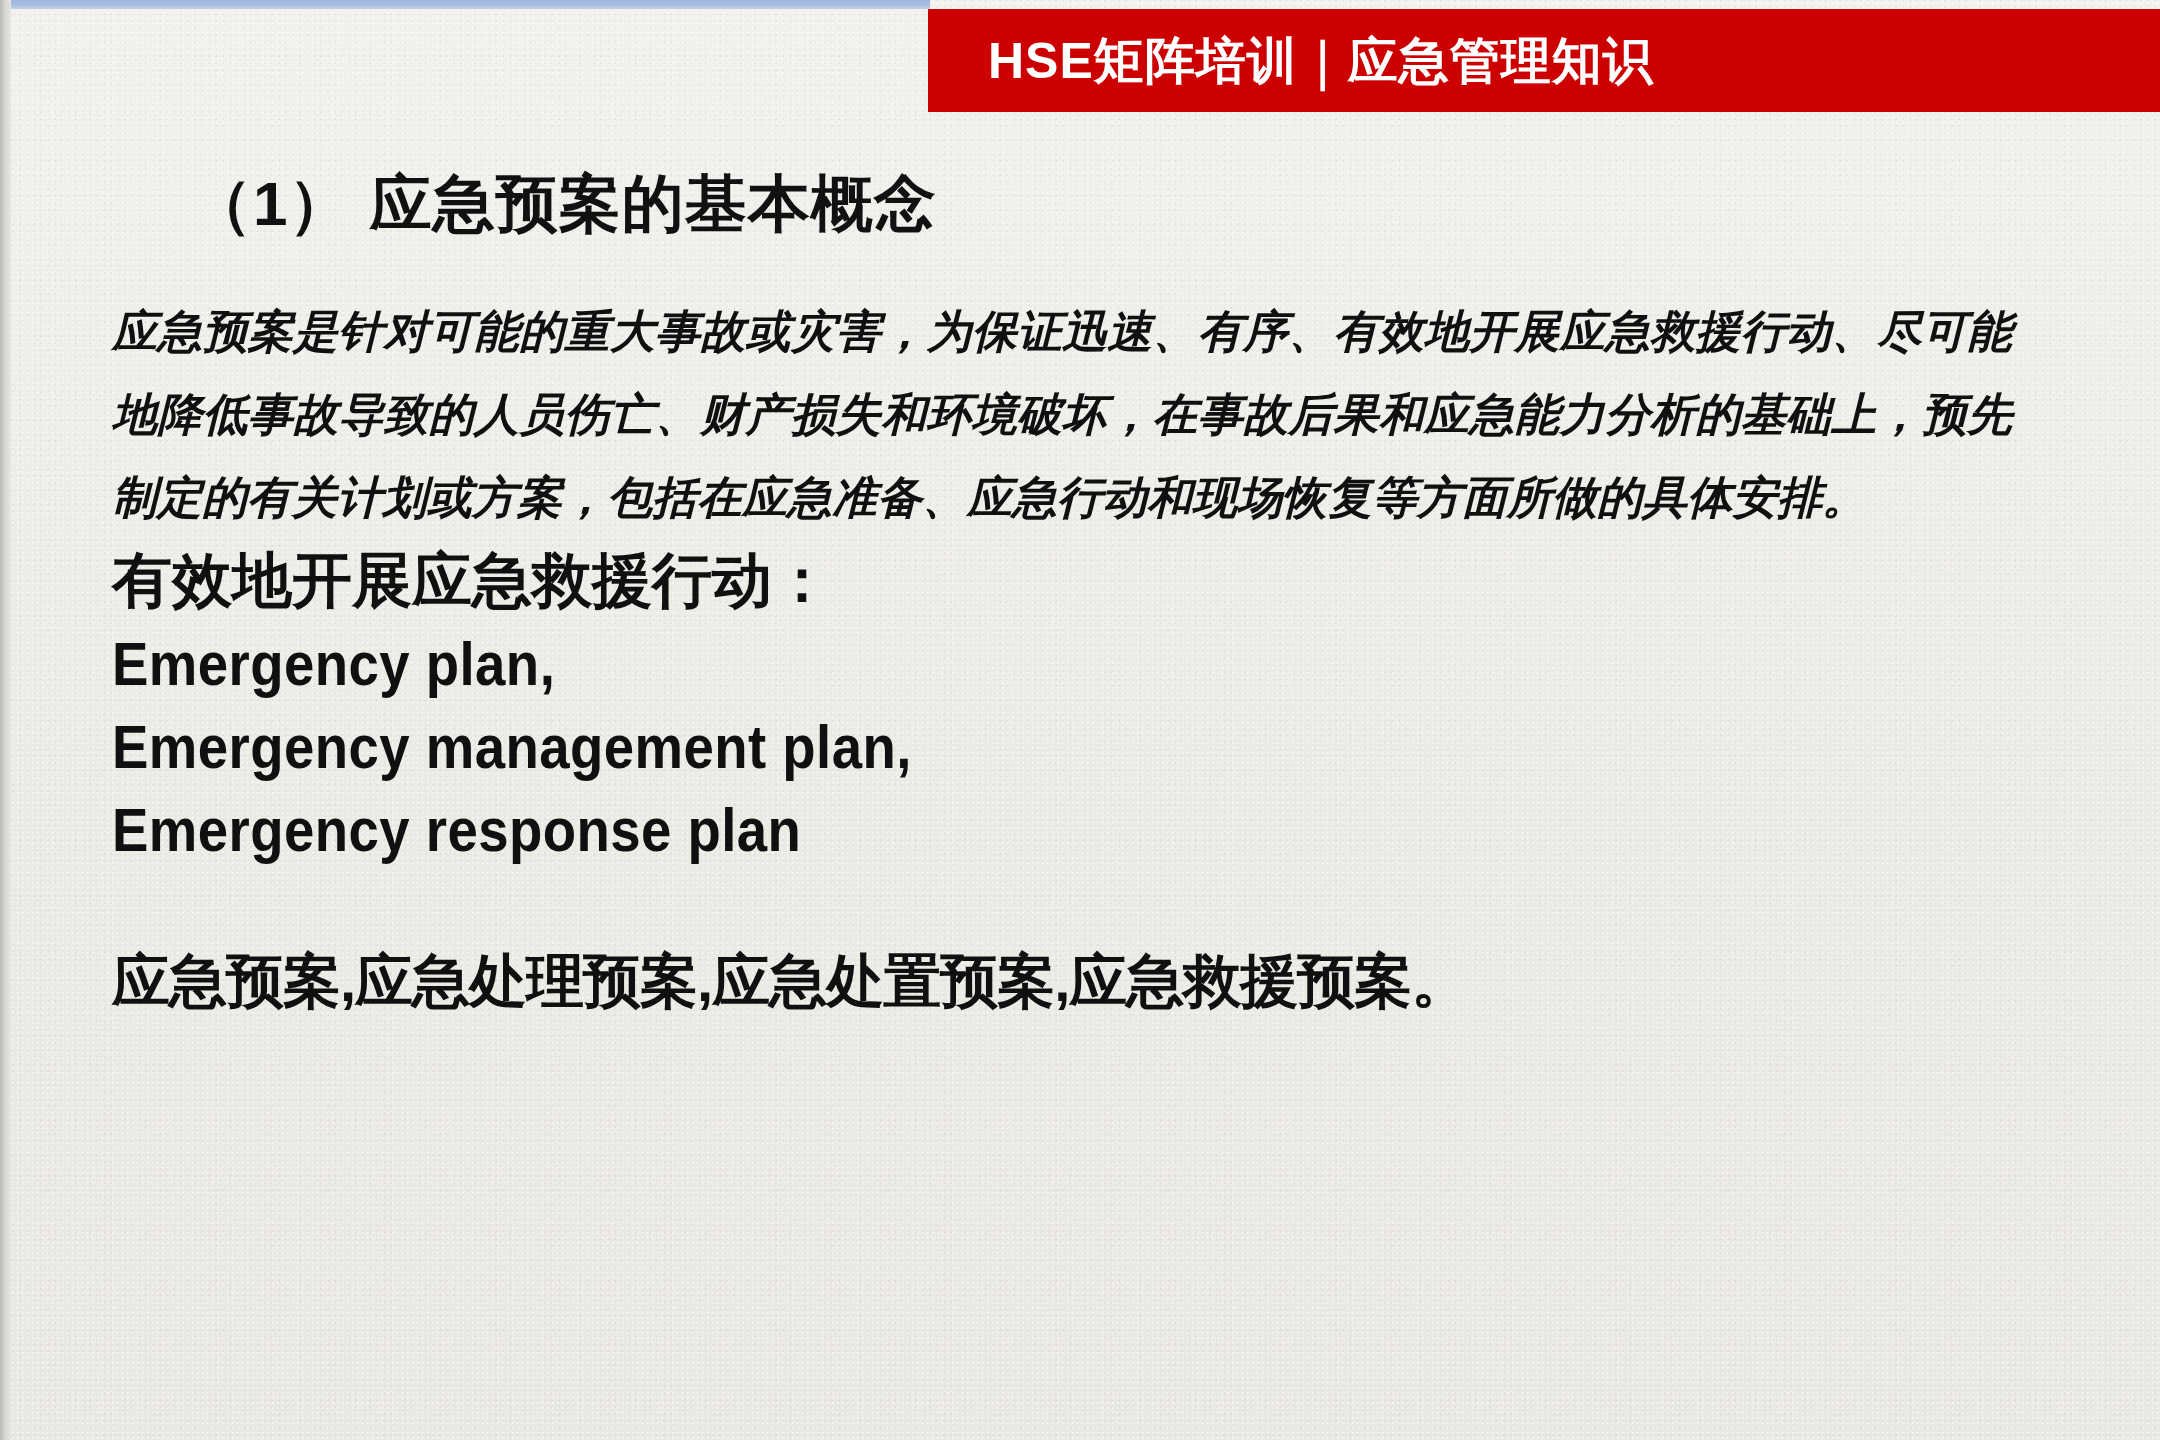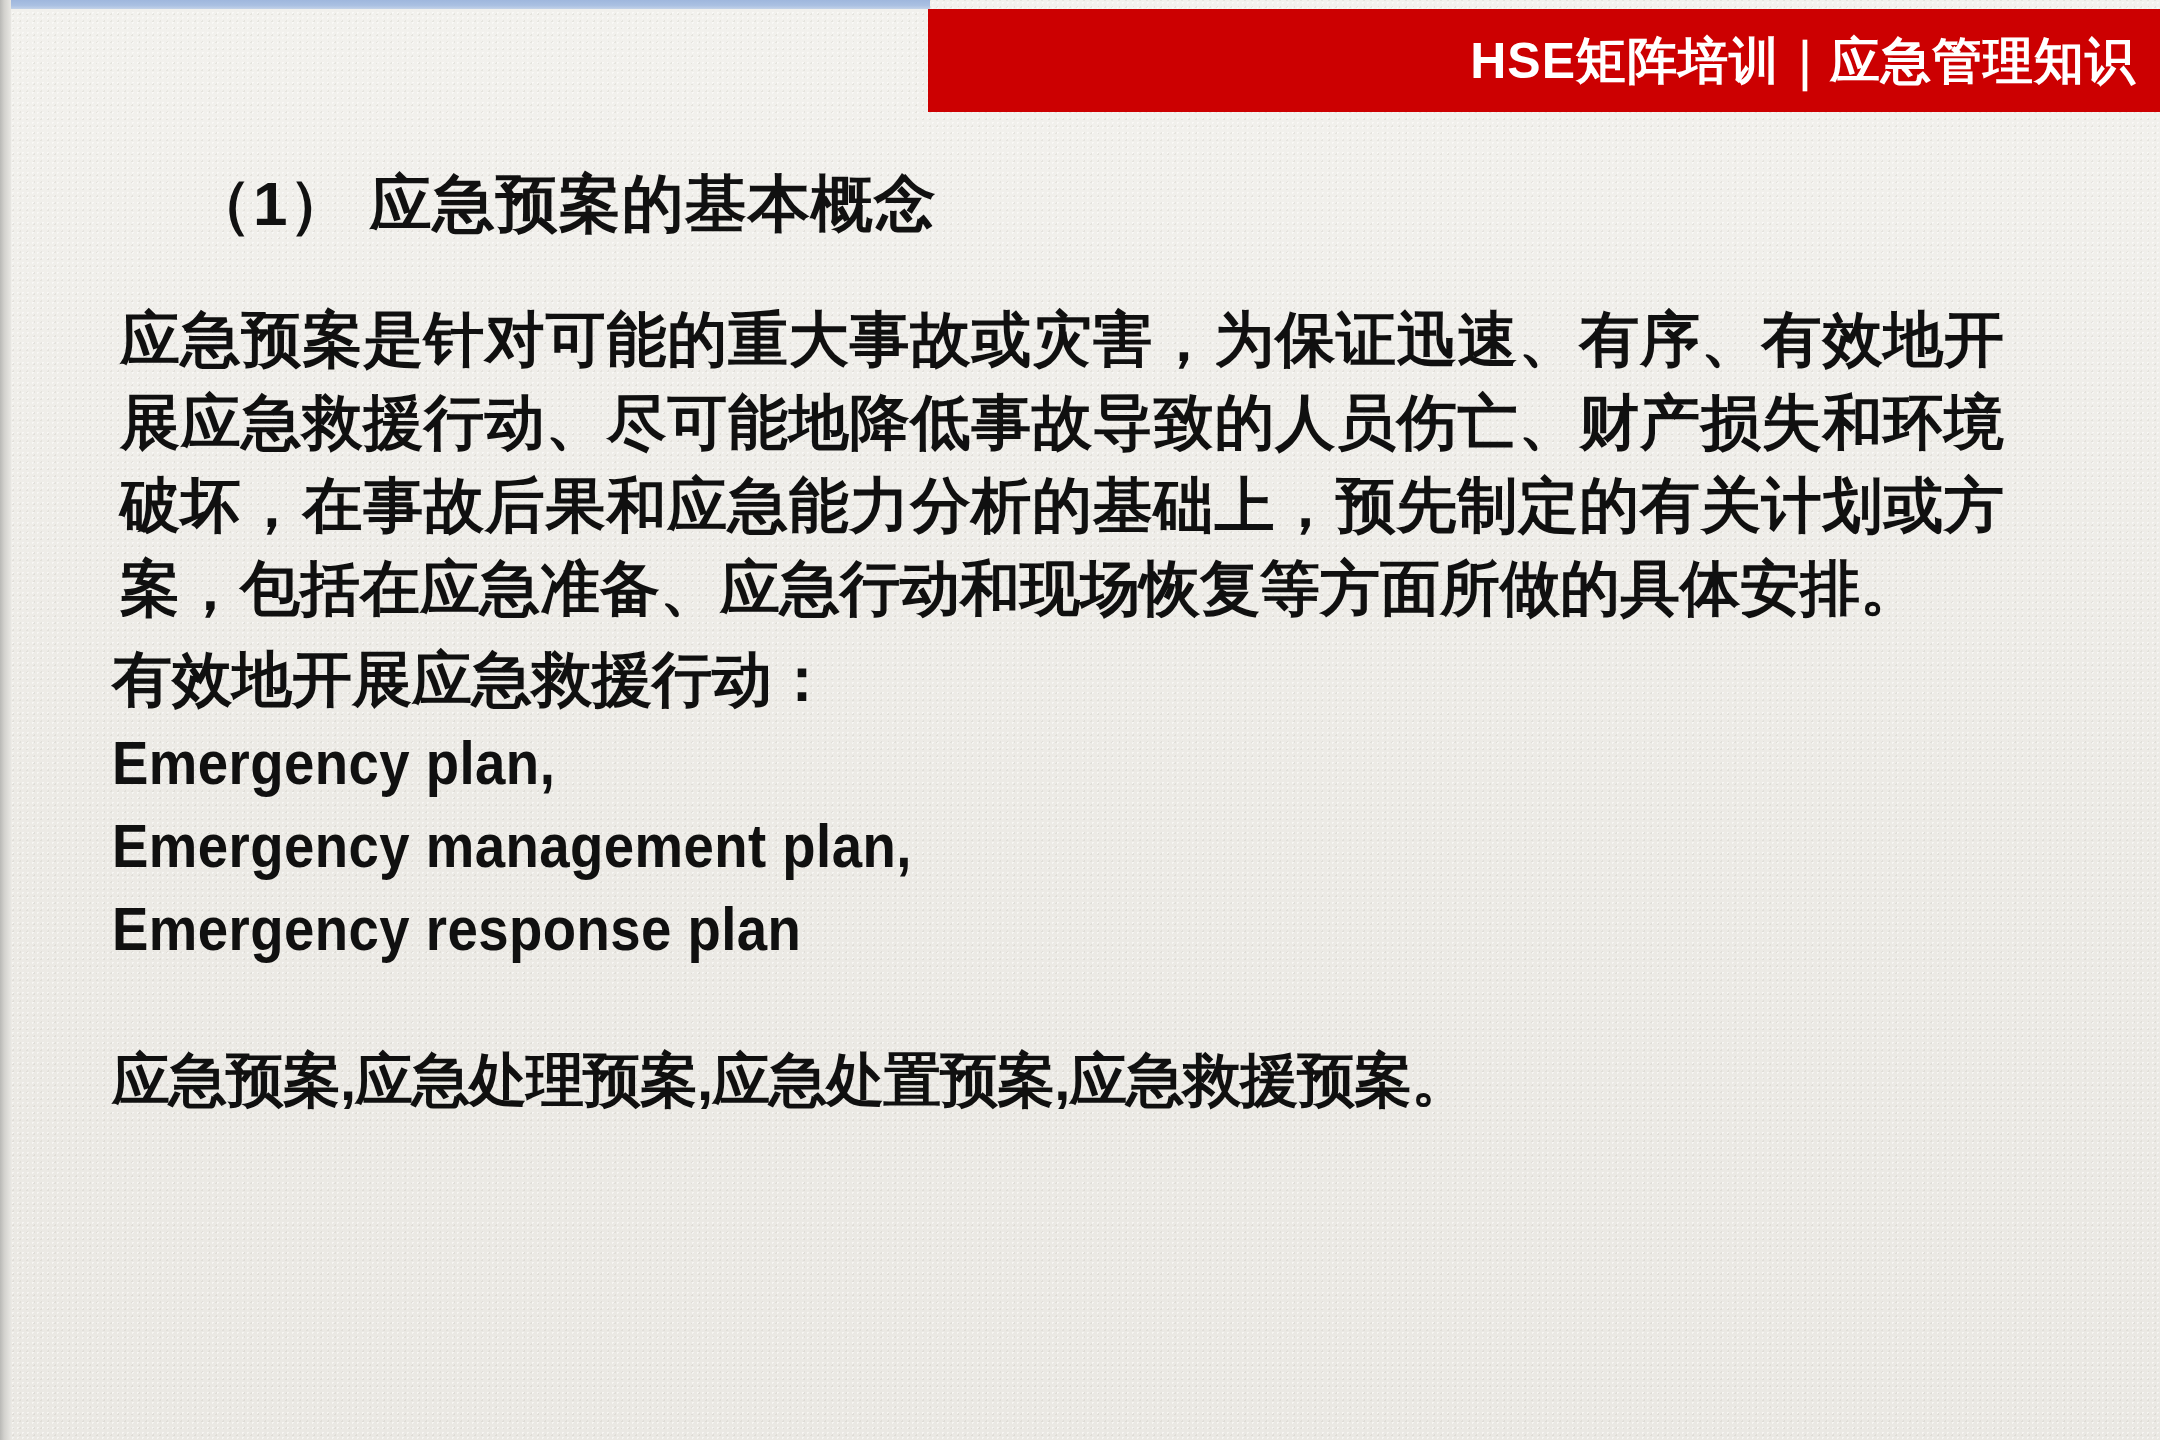--- a/index.html
+++ b/index.html
@@ -50,21 +50,21 @@
   
   .header-banner {
     position: absolute;
     top: 9px;
     left: 928px;
     width: 1232px;
     height: 103px;
     background-color: #cc0001;
     display: flex;
     align-items: center;
-    justify-content: flex-end;
+    justify-content: flex-start;
     box-sizing: border-box;
     padding-left: 60px;
     padding-right: 24px;
   }
   .header-banner .banner-title {
     color: #ffffff;
     font-size: 50px;
     font-weight: bold;
     letter-spacing: 1px;
     white-space: nowrap;
@@ -91,26 +91,27 @@
   }
 
   .body-block {
     position: absolute;
     top: 178px;
     left: 112px;
     width: 1900px;
   }
 
   .para {
-    font-size: 60px;
+    font-size: 45px;
     font-weight: bold;
     color: #101010;
     line-height: 83px;
     letter-spacing: 0px;
-    margin: 8px;
+    margin: 0;
+    font-style: italic;
   }
   .para.cn {
     text-align: justify;
     text-justify: inter-character;
   }
   .para.indent {
     text-indent: 0;
   }
 
   .line {

